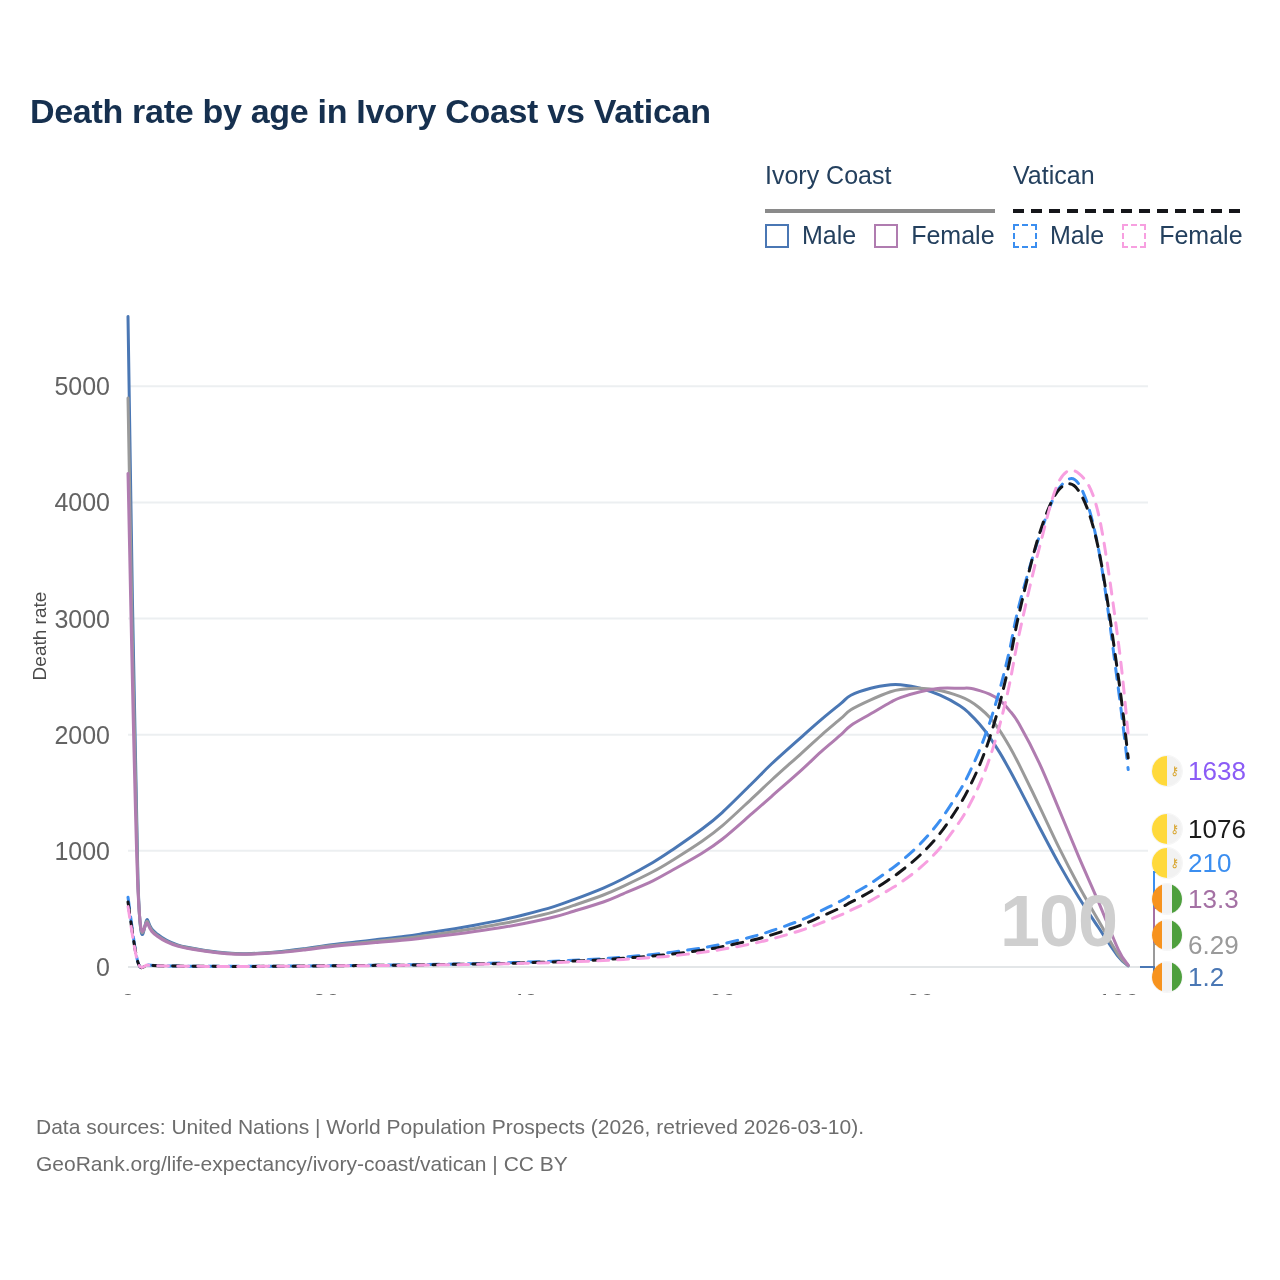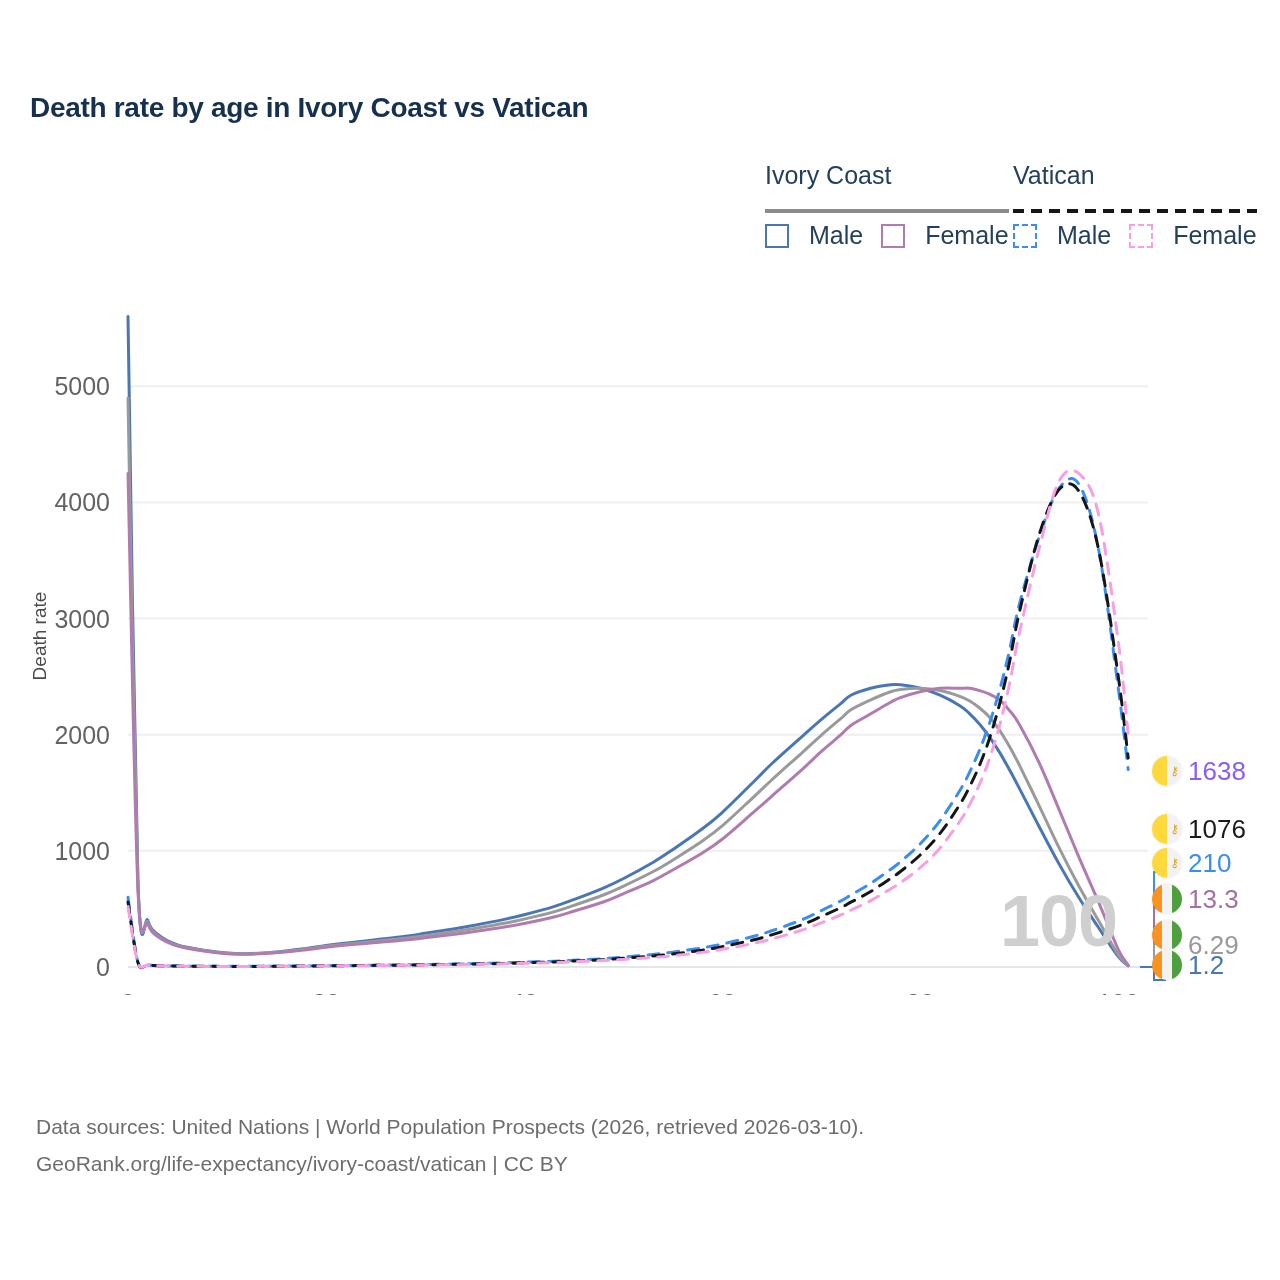--- a/index.html
+++ b/index.html
@@ -5,41 +5,41 @@
   html,body{margin:0;padding:0;}
   body{
     width:1280px;height:1280px;background:#ffffff;
     font-family:"Liberation Sans", sans-serif;
     color:#1f3050;overflow:hidden;position:relative;
   }
   #chart-root{position:absolute;inset:0;}
 
   .title{
     position:absolute;left:30px;top:92px;
-    font-size:28px;font-weight:bold;color:#16304f;
+    font-size:34px;font-weight:bold;color:#16304f;
     letter-spacing:-0.3px;white-space:nowrap;
   }
 
   
   .legend{position:absolute;left:755px;top:160px;width:500px;height:85px;}
   .legend-group{position:absolute;top:0;}
   .legend-group.ivory{left:10px;}
   .legend-group.vatican{left:258px;}
   .lg-title{
     font-size:25px;color:#24405e;white-space:nowrap;
     line-height:30px;padding-bottom:18px;
   }
   .lg-rule{height:4px;width:100%;margin-top:1px;}
   .lg-rule.solid{background:#8a8a8a;}
   .lg-rule.dashed{
     background-image:linear-gradient(to right,#15161a 0 11px,transparent 11px 18px);
     background-size:18px 4px;background-repeat:repeat-x;
   }
   .lg-items{display:flex;align-items:center;gap:18px;margin-top:8px;}
-  .lg-item{display:flex;align-items:center;gap:20px;}
+  .lg-item{display:flex;align-items:center;gap:13px;}
   .swatch{width:24px;height:24px;box-sizing:border-box;background:#fff;}
   .swatch.s-blue{border:2.5px solid #4a77b4;}
   .swatch.s-purple{border:2.5px solid #b07cb0;}
   .swatch.s-dblue{border:2.5px dashed #3b8ef0;}
   .swatch.s-pink{border:2.5px dashed #f79fe0;}
   .lg-label{font-size:25px;color:#24405e;white-space:nowrap;}
 
   
   .plot-wrap{position:absolute;left:0;top:295px;width:1280px;height:700px;}
   svg.plot{position:absolute;left:0;top:0;}
@@ -169,21 +169,21 @@
         <span class="endval" style="color: rgb(59, 142, 240);">210</span>
       </div>
       <div class="endrow" style="top: 142px;">
         <span class="flag ivory"></span>
         <span class="endval" style="color: rgb(164, 113, 164);">13.3</span>
       </div>
       <div class="endrow" style="top: 178px;">
         <span class="flag ivory"></span>
         <span class="endval" style="color: rgb(154, 154, 154); margin-top: 20px;">6.29</span>
       </div>
-      <div class="endrow" style="top: 208px; text-align: center;">
+      <div class="endrow" style="top: 220px; text-align: center;">
         <span class="flag ivory"></span>
         <span class="endval" style="color: rgb(74, 119, 180);">1.2</span>
       </div>
     </div>
 
   <div style="position:absolute;left:36px;top:1108px;font-size:21px;color:#6d6d6d;line-height:37px;">
     <div>Data sources: United Nations | World Population Prospects (2026, retrieved 2026-03-10).</div>
     <div>GeoRank.org/life-expectancy/ivory-coast/vatican | CC BY</div>
   </div>
 

